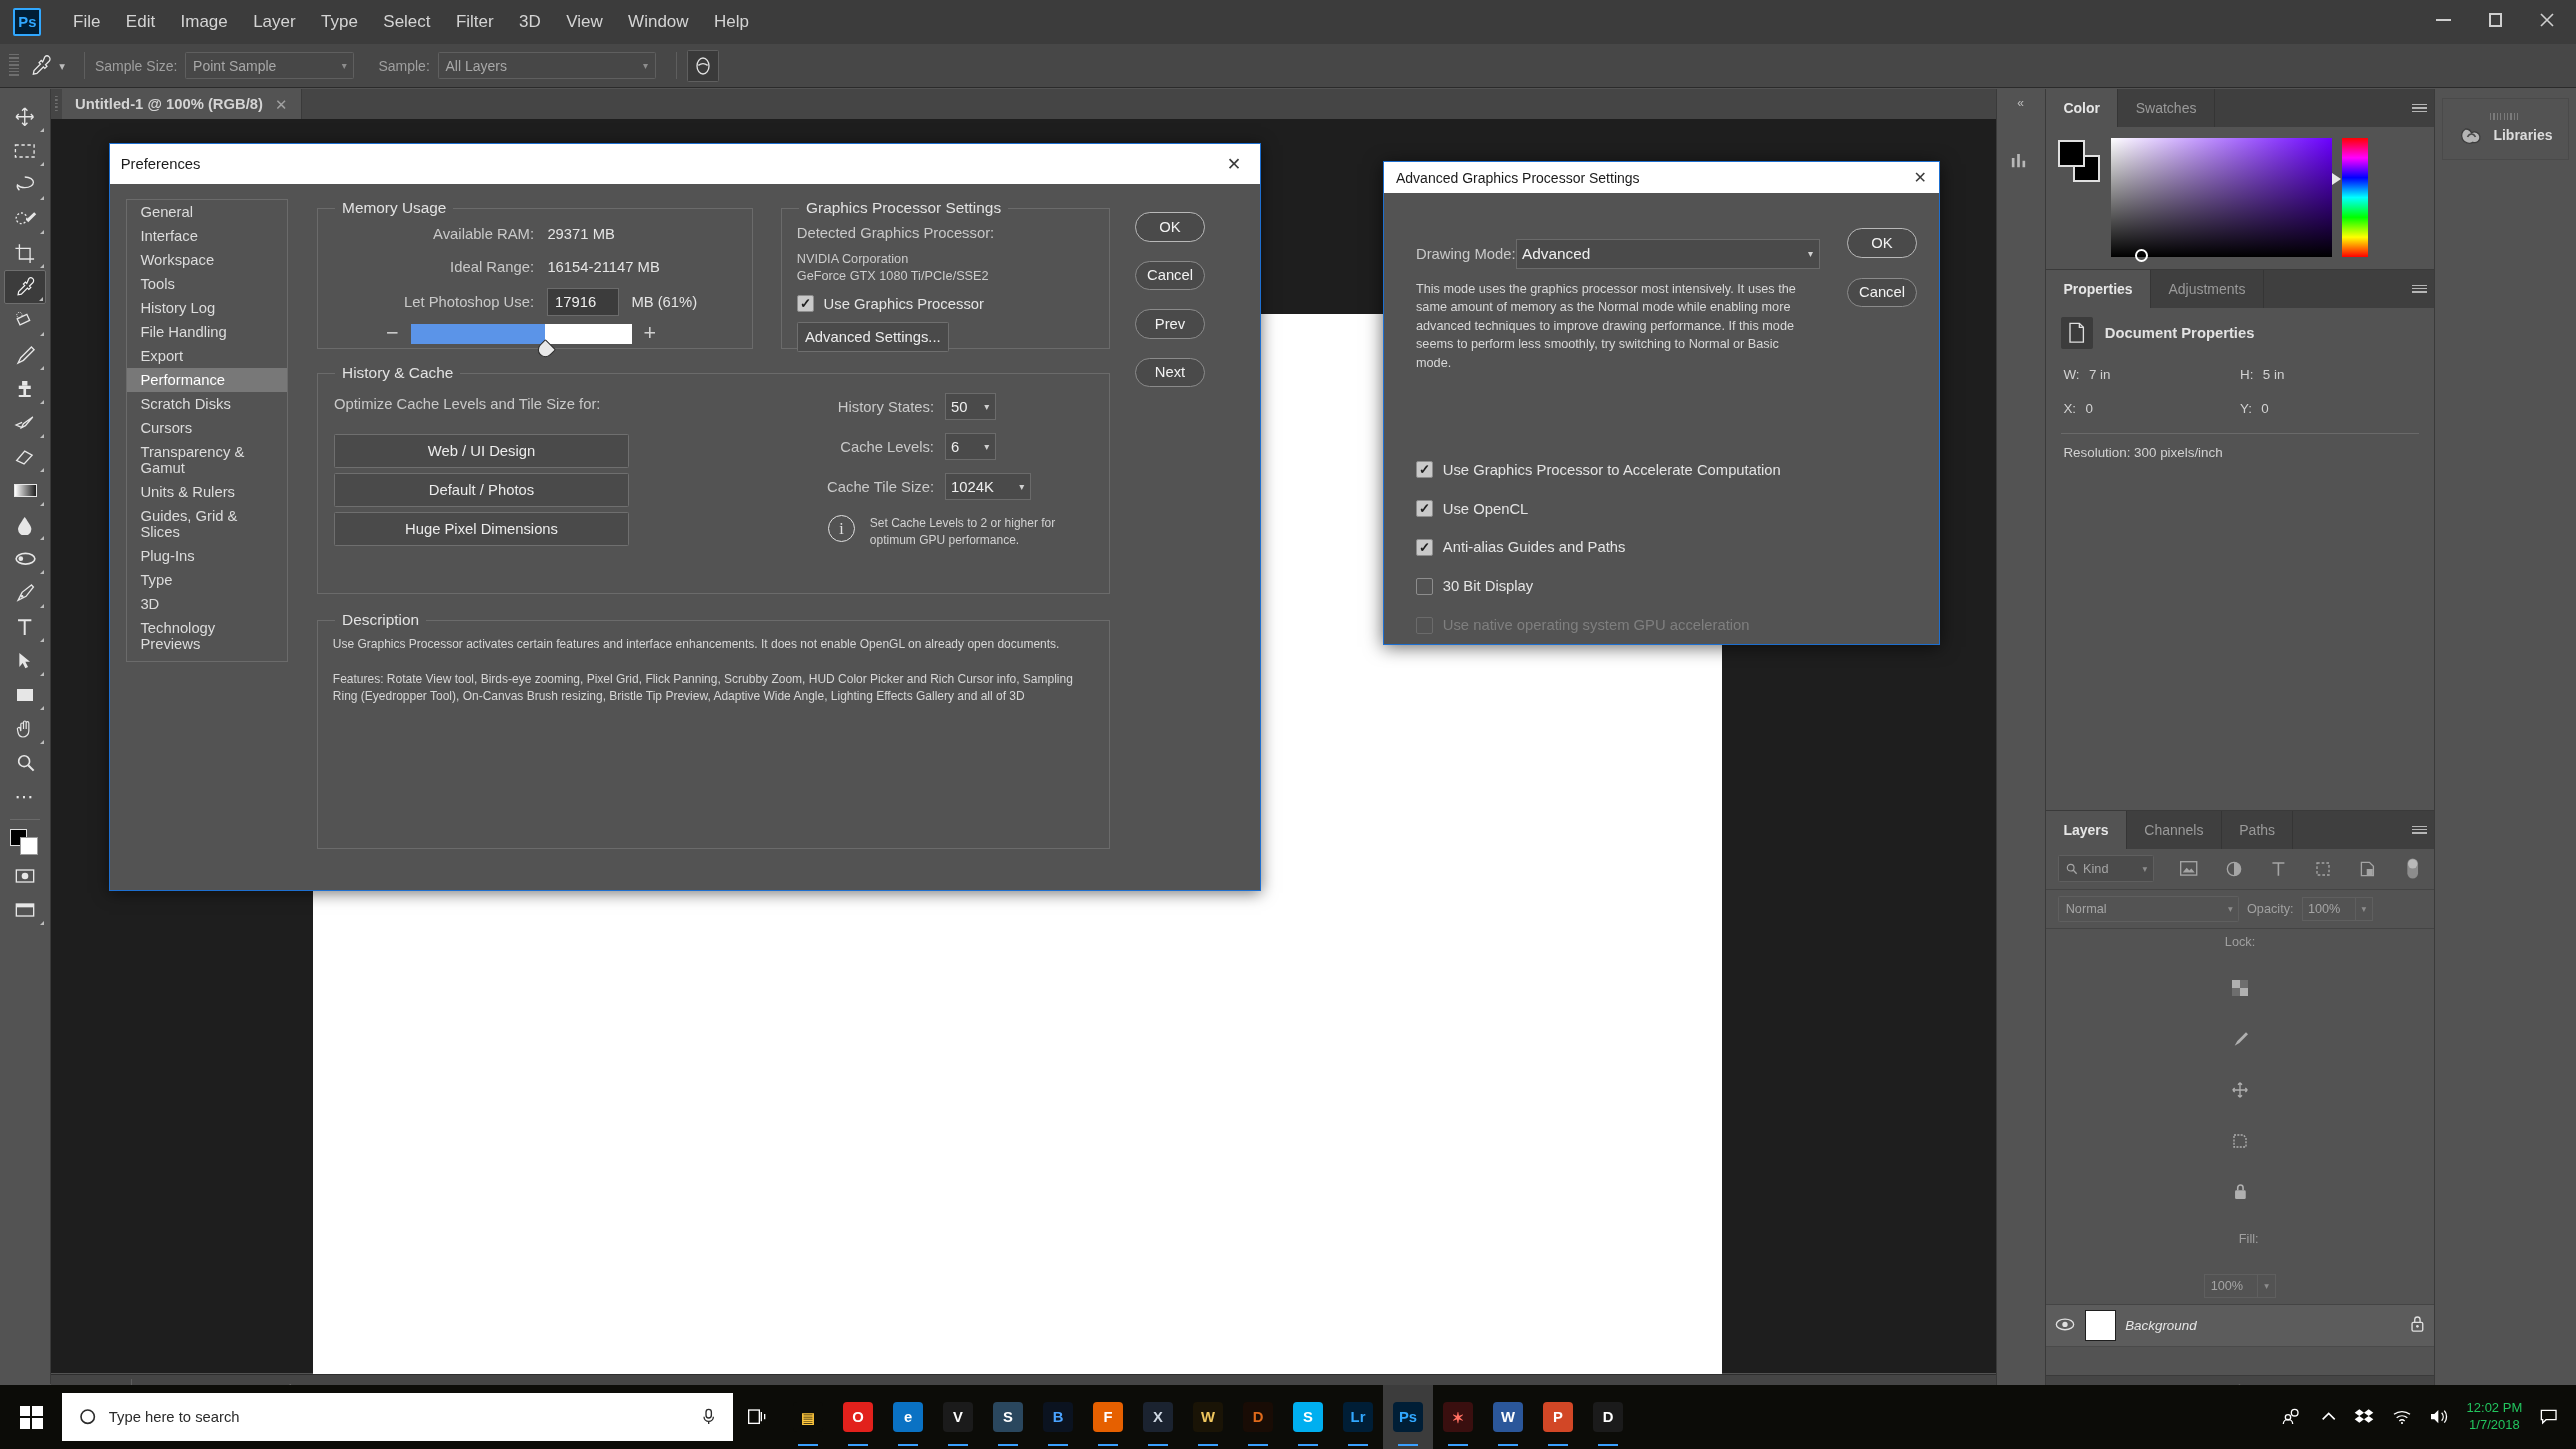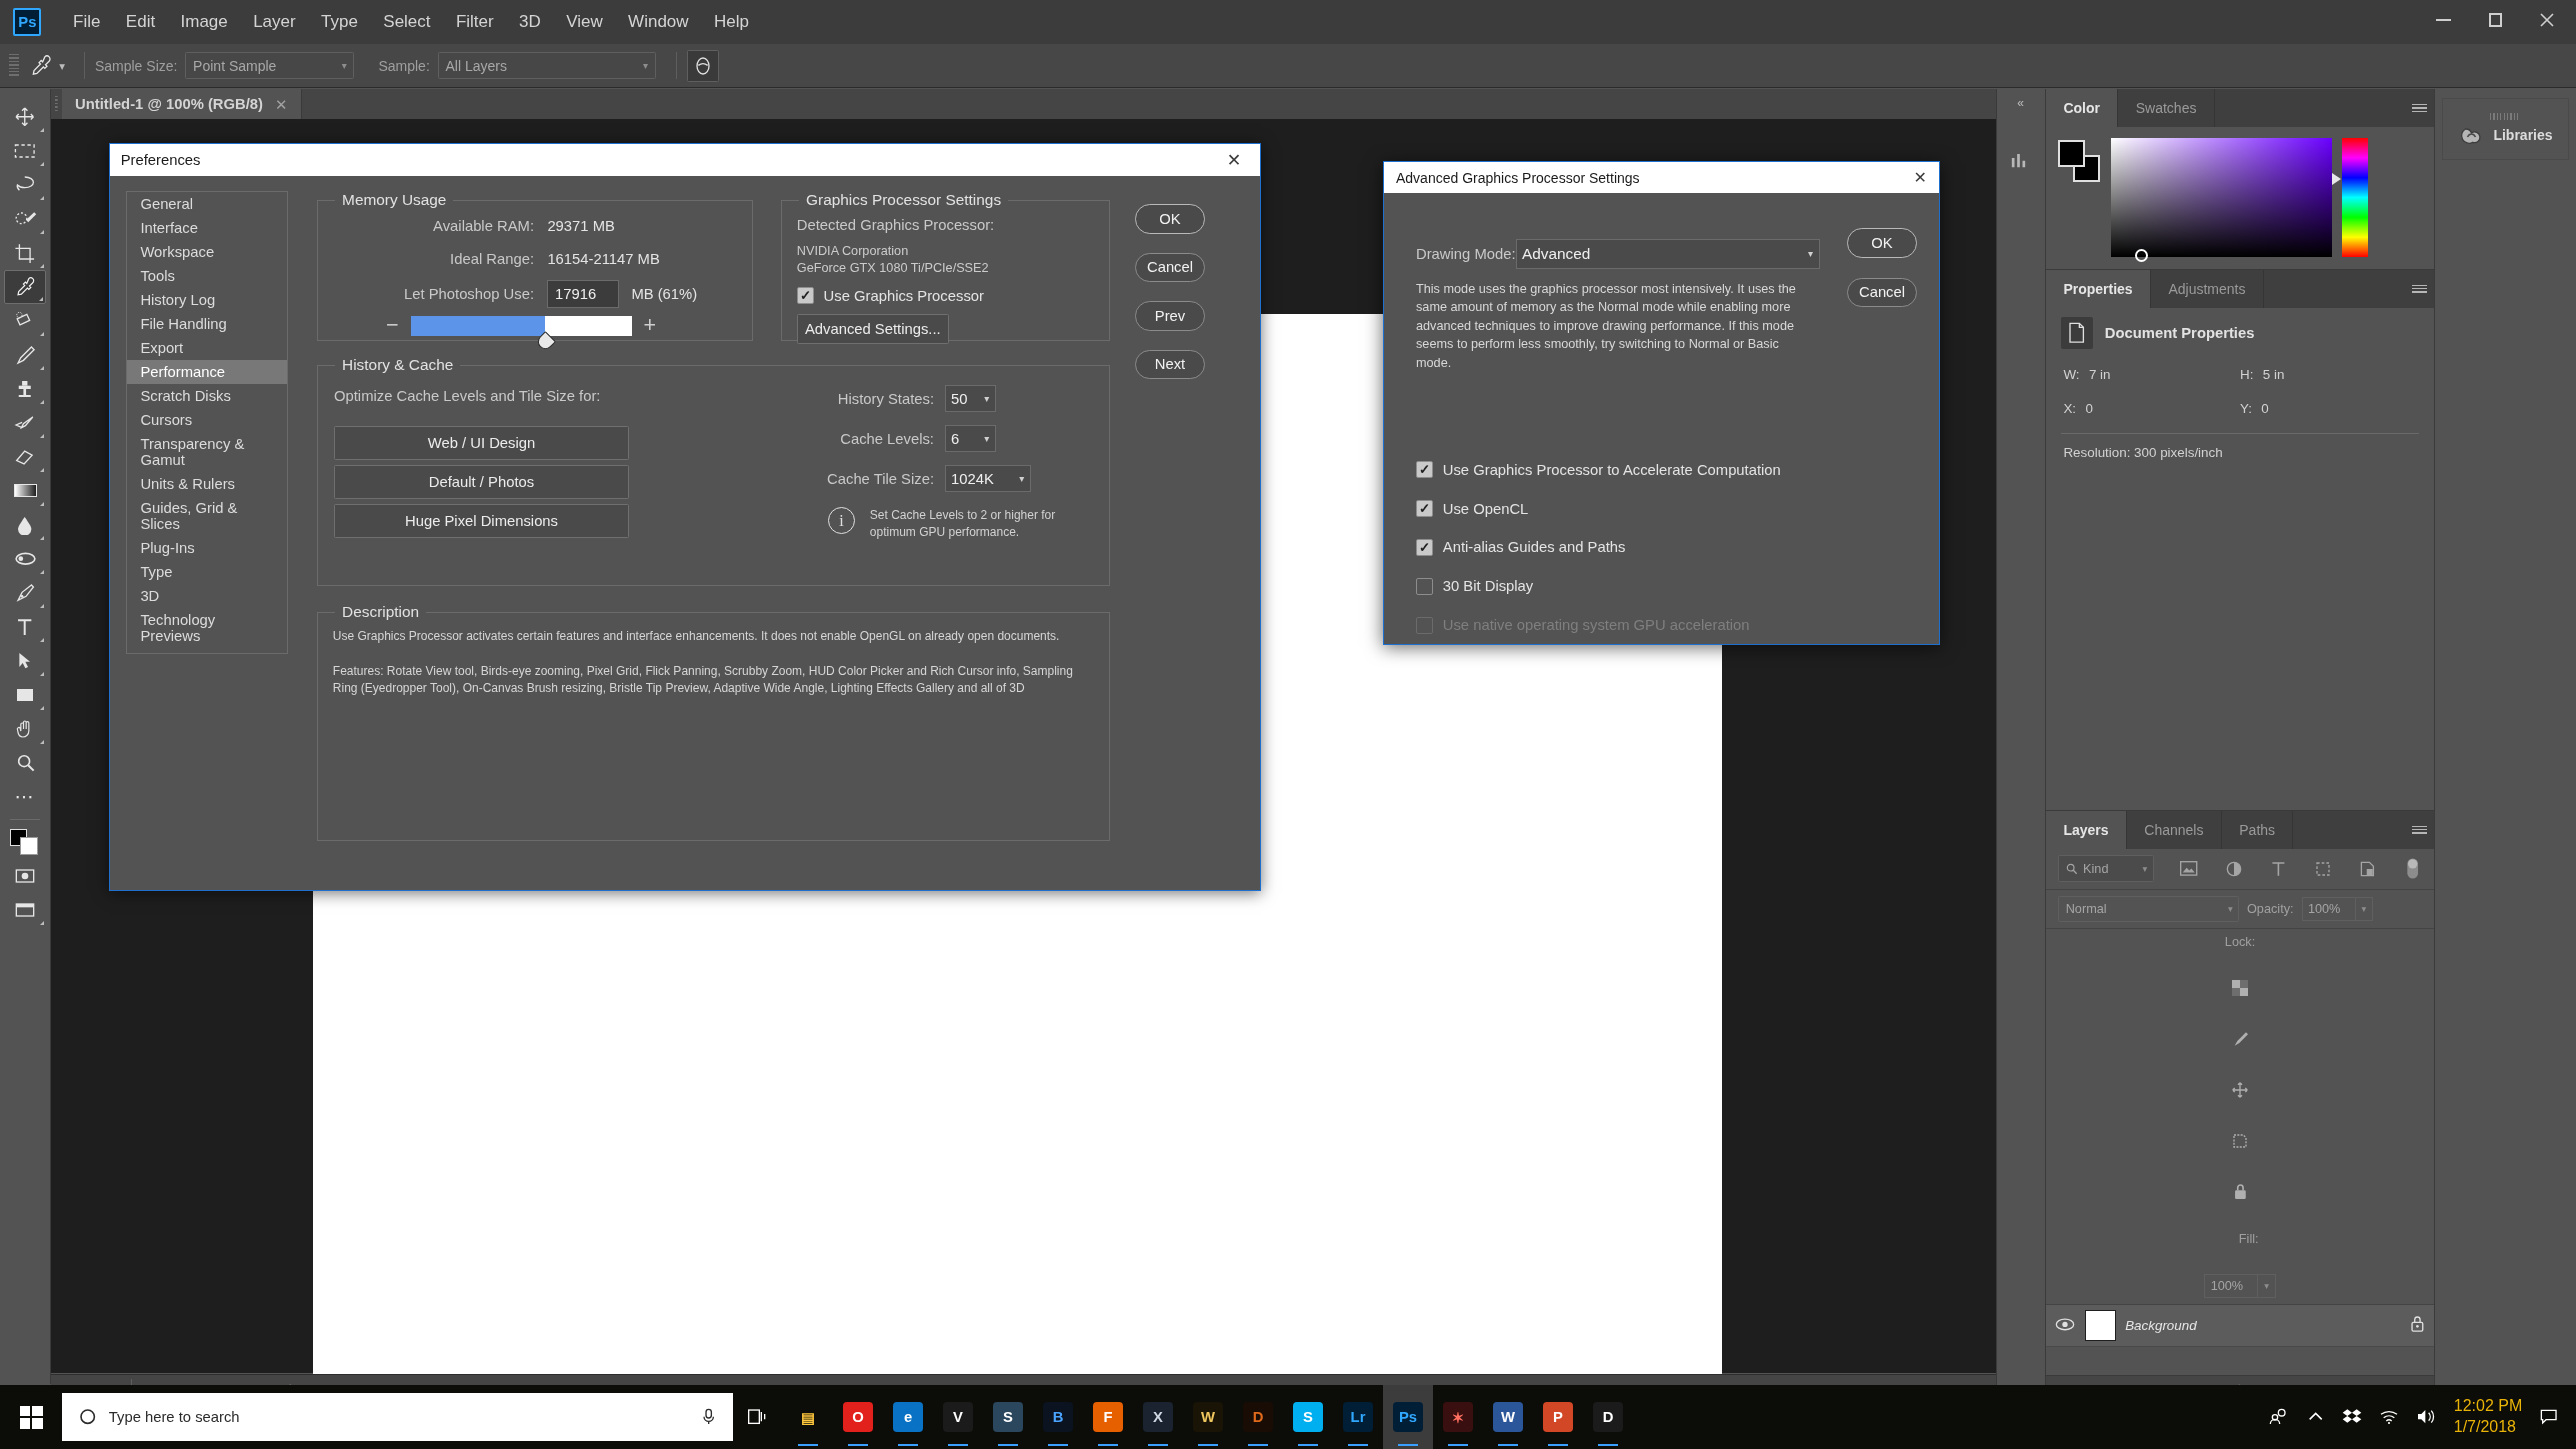--- a/index.html
+++ b/index.html
@@ -198,21 +198,21 @@
     margin-bottom: 5.4px; }
   .libtab .row { display: flex; align-items: center; gap: 8px; }
   .libtab .name { color: #dcdcdc; font-size: 14px; font-weight: bold; }
 
   
   .prefs {
     position: absolute; left: 109px; top: 143px; width: 1152px; height: 748px;
     background: #535353; border: 0.7px solid #1d6fd0; box-shadow: 0 2px 14.8px rgba(0,0,0,.55);
   }
   .prefs-title {
-    height: 32px; background: #ffffff; display: flex; align-items: center;
+    height: 40px; background: #ffffff; display: flex; align-items: center;
     padding: 0 10.7px; color: #1b1b1b; font-size: 14.8px;
   }
   .prefs-title .x { margin-left: auto; font-size: 17.4px; color: #3c3c3c; padding: 0 8px; }
   .prefs-body { position: relative; height: calc(100% - 32px); }
   .prefs-list {
     position: absolute; left: 16px; top: 14.8px; width: 162px; height: 463px;
     background: #535353; border: 0.7px solid #6b6b6b;
   }
   .prefs-list .li { color: #dcdcdc; font-size: 14.8px; padding: 4px 13.4px; }
   .prefs-list .li.sel { background: #787878; color: #ffffff; }
@@ -289,21 +289,21 @@
   .win-logo i { background: #ffffff; display: block; }
   .searchbox { width: 671px; height: 48px; background: #ffffff; display: flex;
     align-items: center; padding: 0 17.4px; gap: 12px; color: #2b2b2b; font-size: 14.8px; }
   .tb-icon { width: 50px; height: 64px; display: flex; align-items: center;
     justify-content: center; position: relative; }
   .tb-icon.running::after { content: ''; position: absolute; bottom: 2.7px; left: 14.8px;
     width: 20px; height: 2.7px; background: #3aa0ff; }
   .tb-icon.active { background: #3c3c3c; }
   .tray { margin-left: auto; display: flex; align-items: center; gap: 17.4px;
     padding-right: 19px; color: #fff; }
-  .clock { font-size: 16px; line-height: 1.3; text-align: left; color: #eab308; }
+  .clock { font-size: 13px; line-height: 1.3; text-align: center; color: #22c55e; }
 
   .sq { width: 29.5px; height: 29.5px; border-radius: 4px; display: flex;
     align-items: center; justify-content: center; color: #fff;
     font-size: 14.8px; font-weight: bold; }
 </style>
 </head>
 <body>
 
 <div id="app">
 

